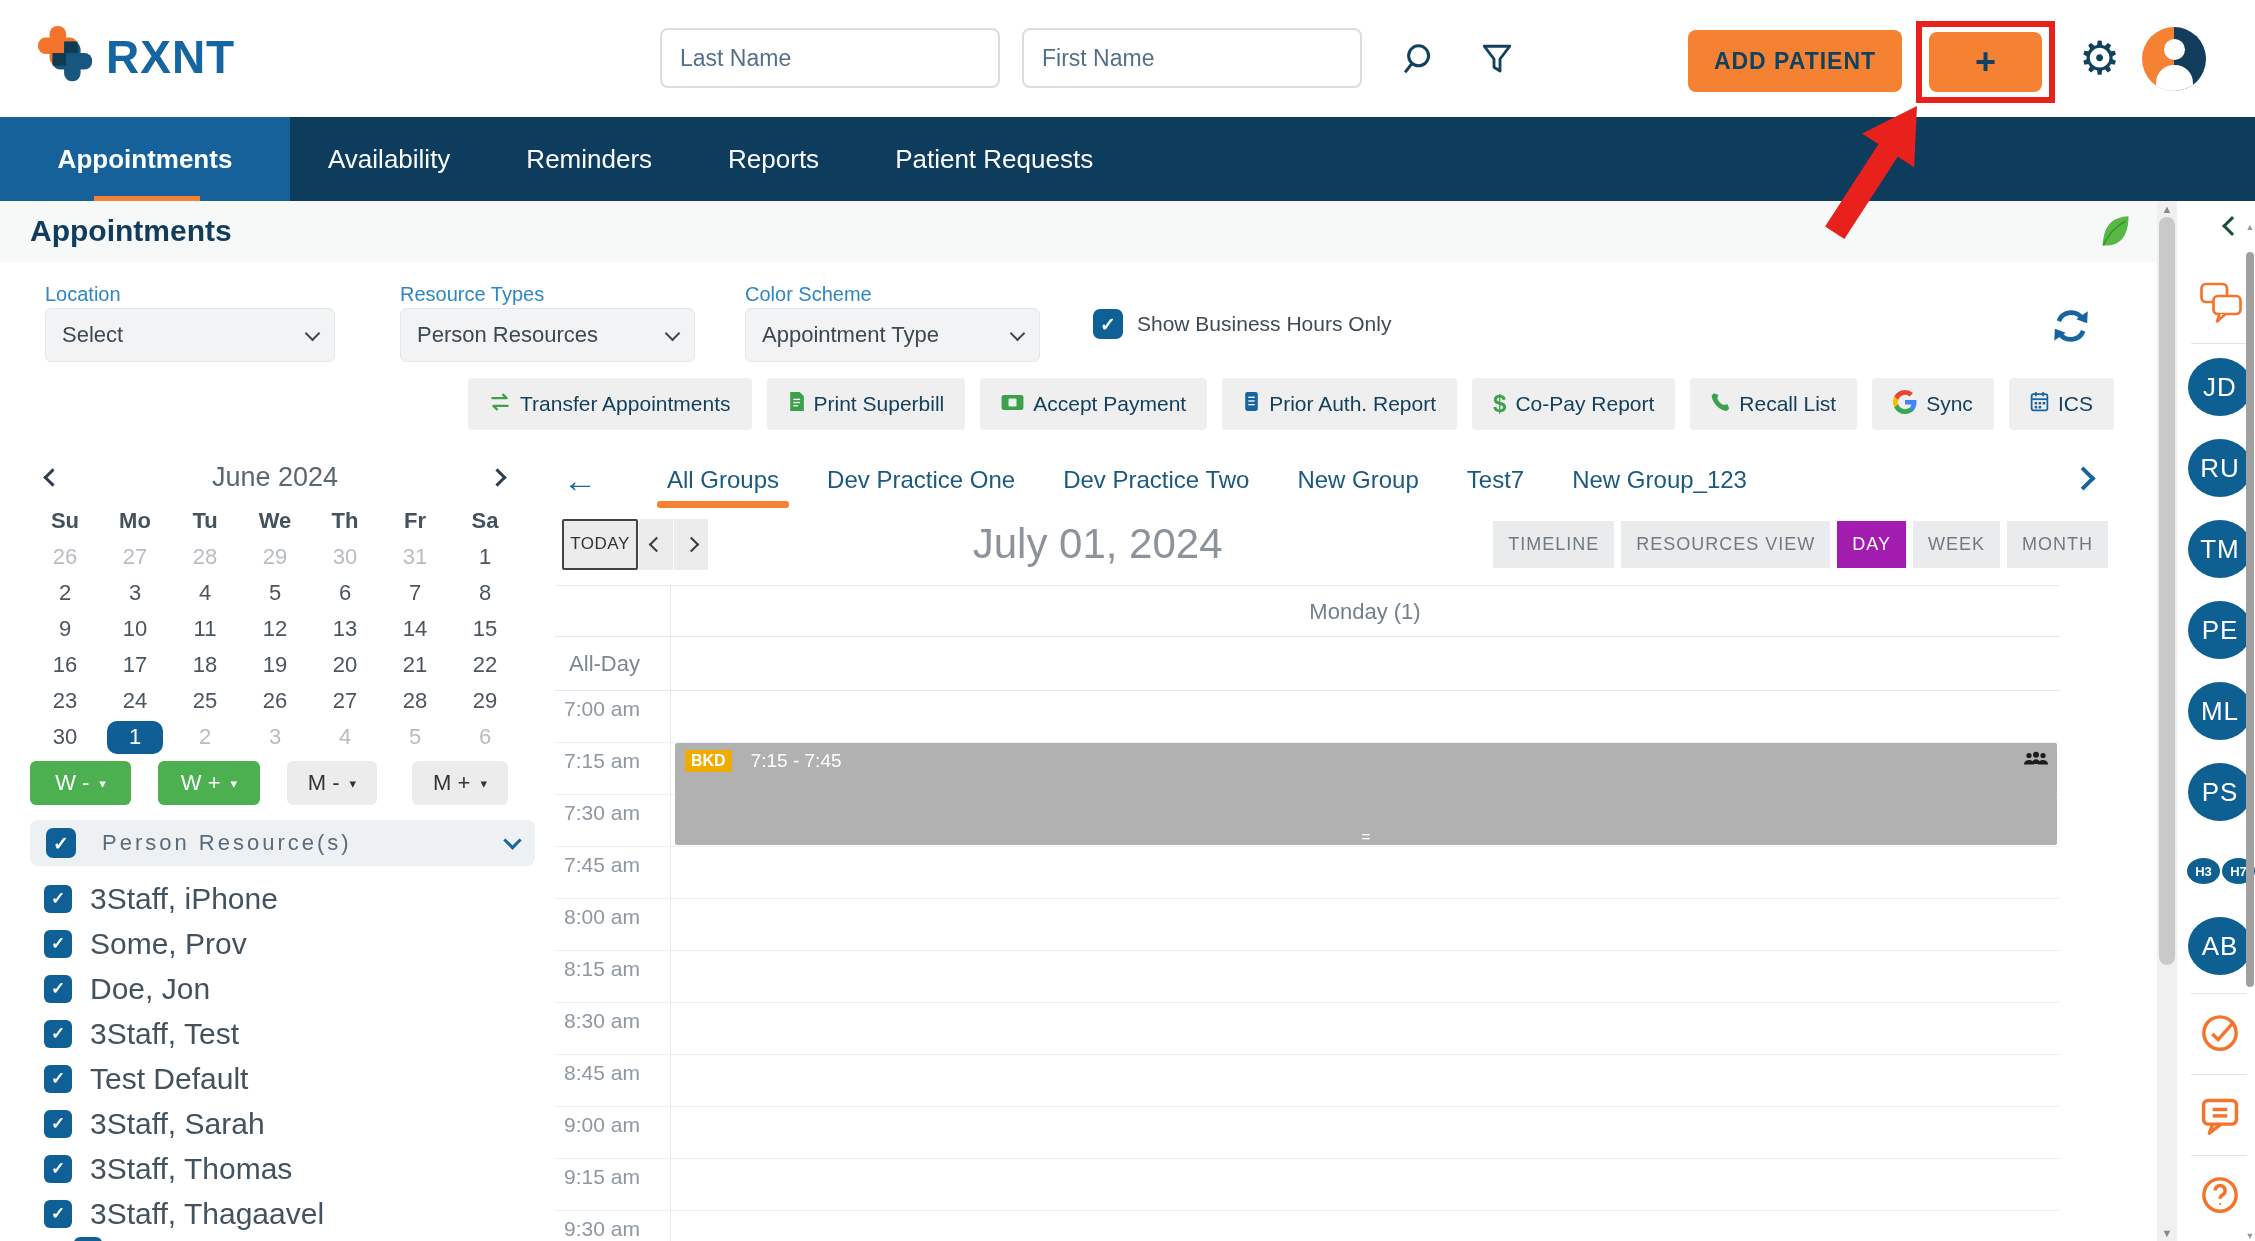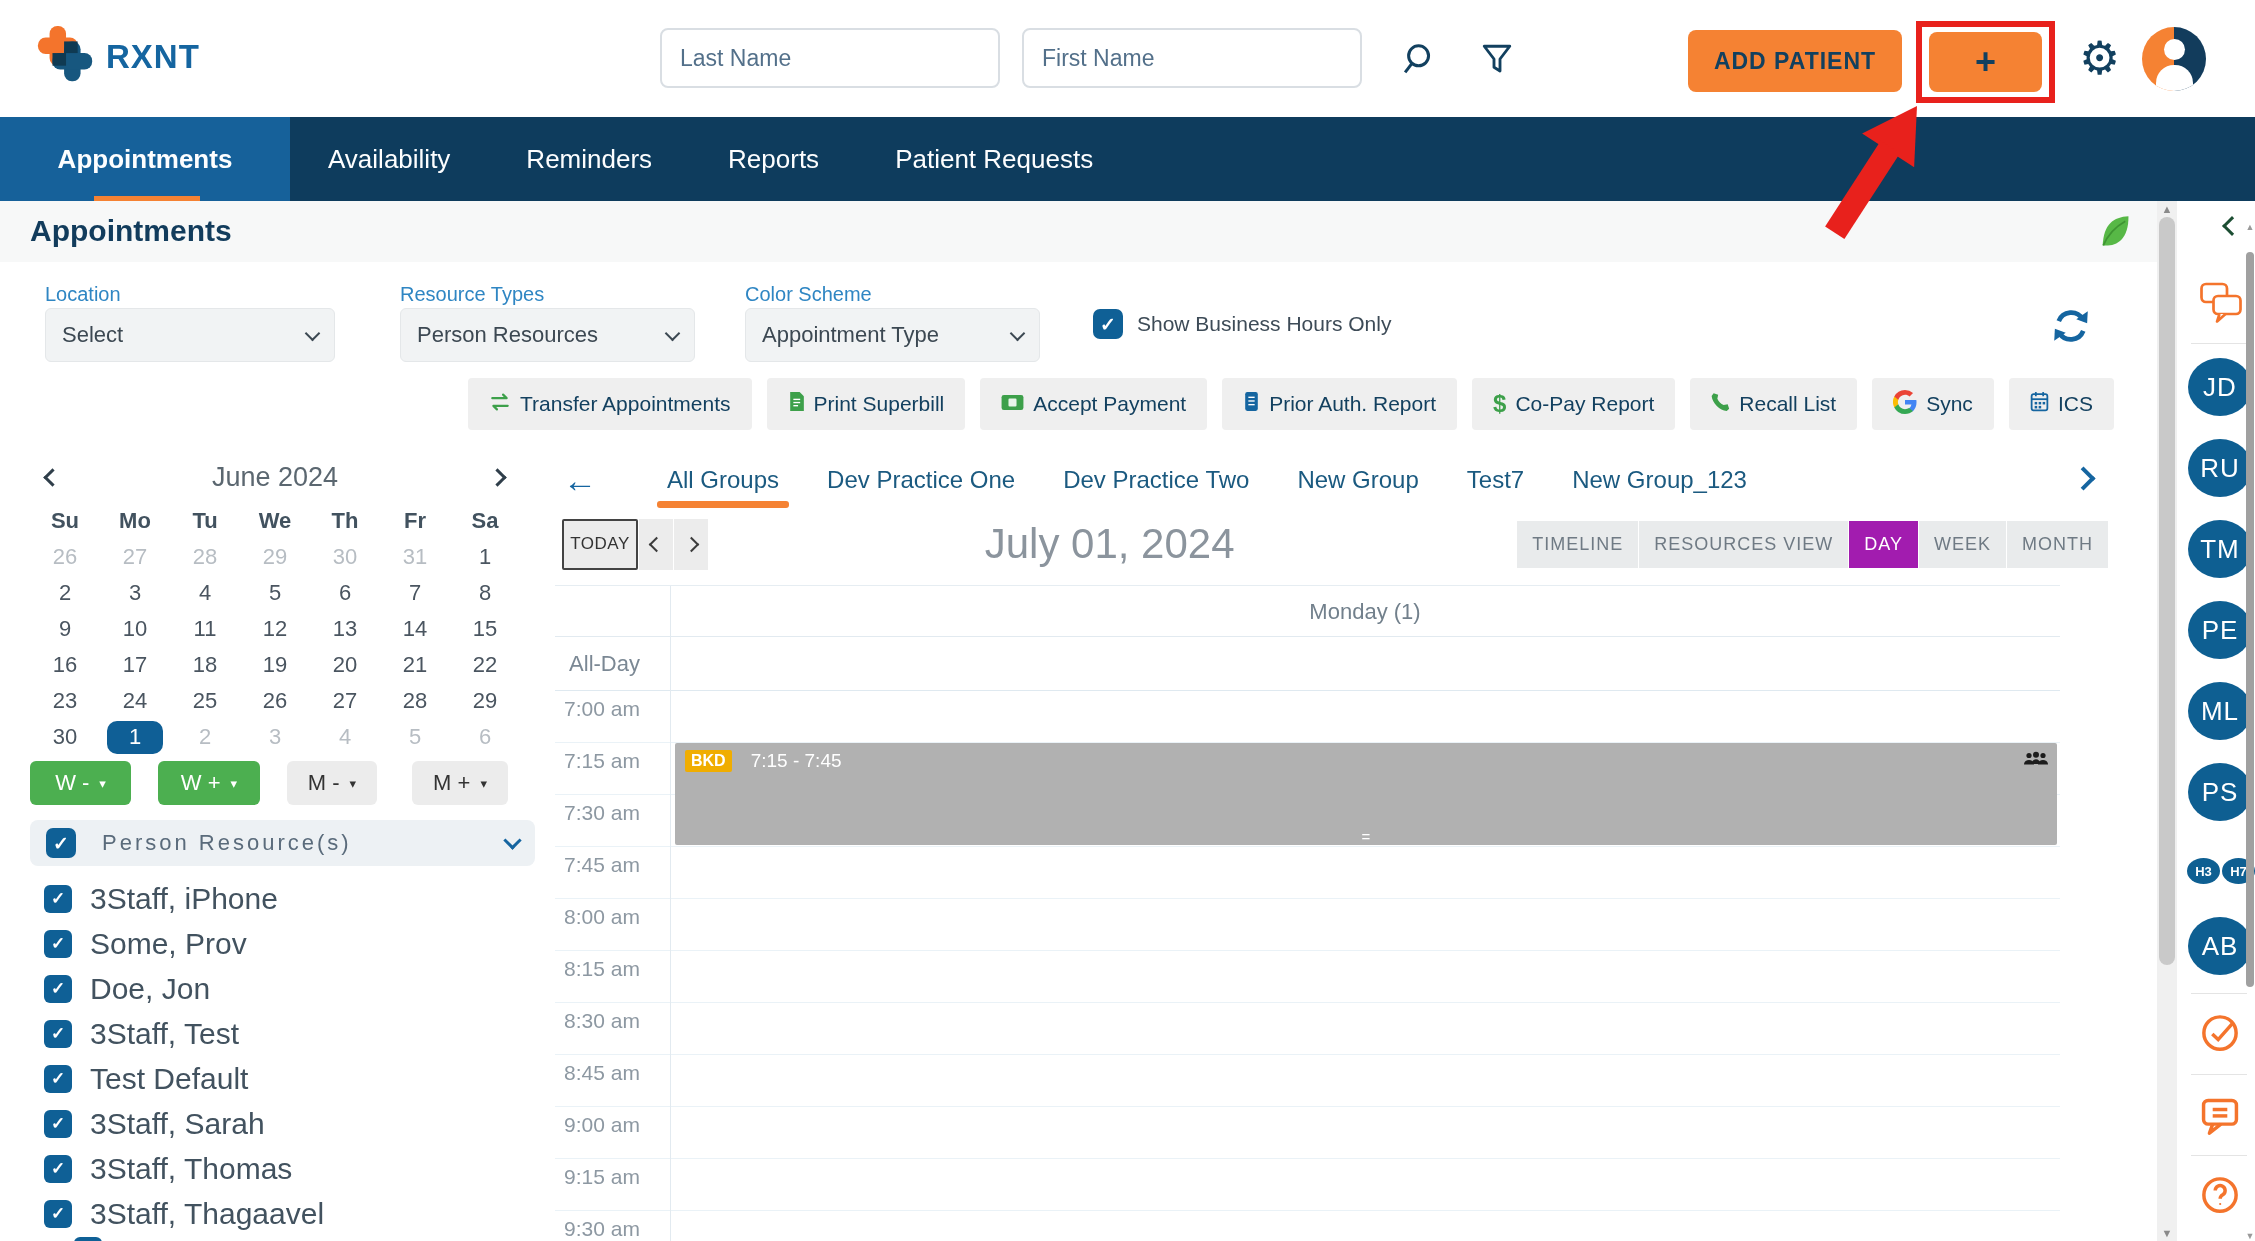--- a/index.html
+++ b/index.html
@@ -9,21 +9,21 @@
 
   
   .chev { display:inline-block; border-style:solid; border-width:0 3px 3px 0; padding:5px; border-color:#444; }
   .chev.left  { transform:rotate(135deg); }
   .chev.right { transform:rotate(-45deg); }
   .chev.down  { transform:rotate(45deg); }
 
   
   .topbar { position:absolute; left:0; top:0; width:2255px; height:117px; background:#fff; }
   .logo { position:absolute; left:36px; top:24px; display:flex; align-items:center; gap:8px; }
-  .logo-text { font-size:33px; font-weight:bold; color:#1565a0; letter-spacing:1px; }
+  .logo-text { font-size:46px; font-weight:bold; color:#1565a0; letter-spacing:1px; }
   .name-input { position:absolute; top:28px; height:60px; width:340px; border:2px solid #d9dee3;
     border-radius:8px; font-size:23px; color:#2f4858; padding:0 18px; outline:none;
     font-family:"Liberation Sans", sans-serif; }
   .name-input::placeholder { color:#53708a; opacity:1; }
   #lastName { left:660px; } #firstName { left:1022px; }
   .icon-btn { position:absolute; background:none; border:none; cursor:pointer; }
   .add-patient { position:absolute; left:1688px; top:30px; width:214px; height:62px; background:#f58233;
     border:none; border-radius:8px; color:#12405f; font-weight:bold; font-size:23px; letter-spacing:1px;
     cursor:pointer; font-family:"Liberation Sans", sans-serif; }
   .plus-btn { position:absolute; left:1929px; top:32px; width:113px; height:60px; background:#f58233;
@@ -113,21 +113,21 @@
 
   
   .toolbar { position:absolute; left:555px; top:515px; width:1555px; height:58px; display:flex; align-items:center; }
   .today-btn { width:76px; height:51px; background:#ececec; border:2px solid #434343; border-radius:2px;
     font-size:17px; color:#333; letter-spacing:0.5px; margin-left:7px; cursor:pointer;
     font-family:"Liberation Sans", sans-serif; }
   .nav-sq { width:34px; height:51px; background:#ececec; border:none; margin-left:1px; cursor:pointer;
     display:flex; align-items:center; justify-content:center; }
   .nav-sq .chev { border-width:0 2.5px 2.5px 0; padding:4.5px; border-color:#3c3c3c; }
   .cal-date { flex:1; text-align:center; font-size:42px; color:#8b949d; }
-  .views { display:flex; gap:1px; margin-right:2px;margin-left:6px; }
+  .views { display:flex; gap:7px; margin-right:2px;margin-left:6px; }
   .view-btn { height:47px; background:#e9ebec; border:none; padding:0 15px; font-size:18px; color:#6f7a84;
     letter-spacing:1px; cursor:pointer; font-family:"Liberation Sans", sans-serif; }
   .view-btn.active { background:#a21caf; color:#fff; }
 
   
   .grid { position:absolute; left:555px; top:585px; width:1505px; height:656px; overflow:hidden;
     border-top:1px solid #e6edf2; }
   .gutter-line { position:absolute; left:115px; top:0; bottom:0; width:1px; background:#e2eaf0; }
   .col-head { height:51px; line-height:51px; text-align:center; padding-left:115px; font-size:22px;
     color:#72808c; border-bottom:1px solid #e2eaf0; }

